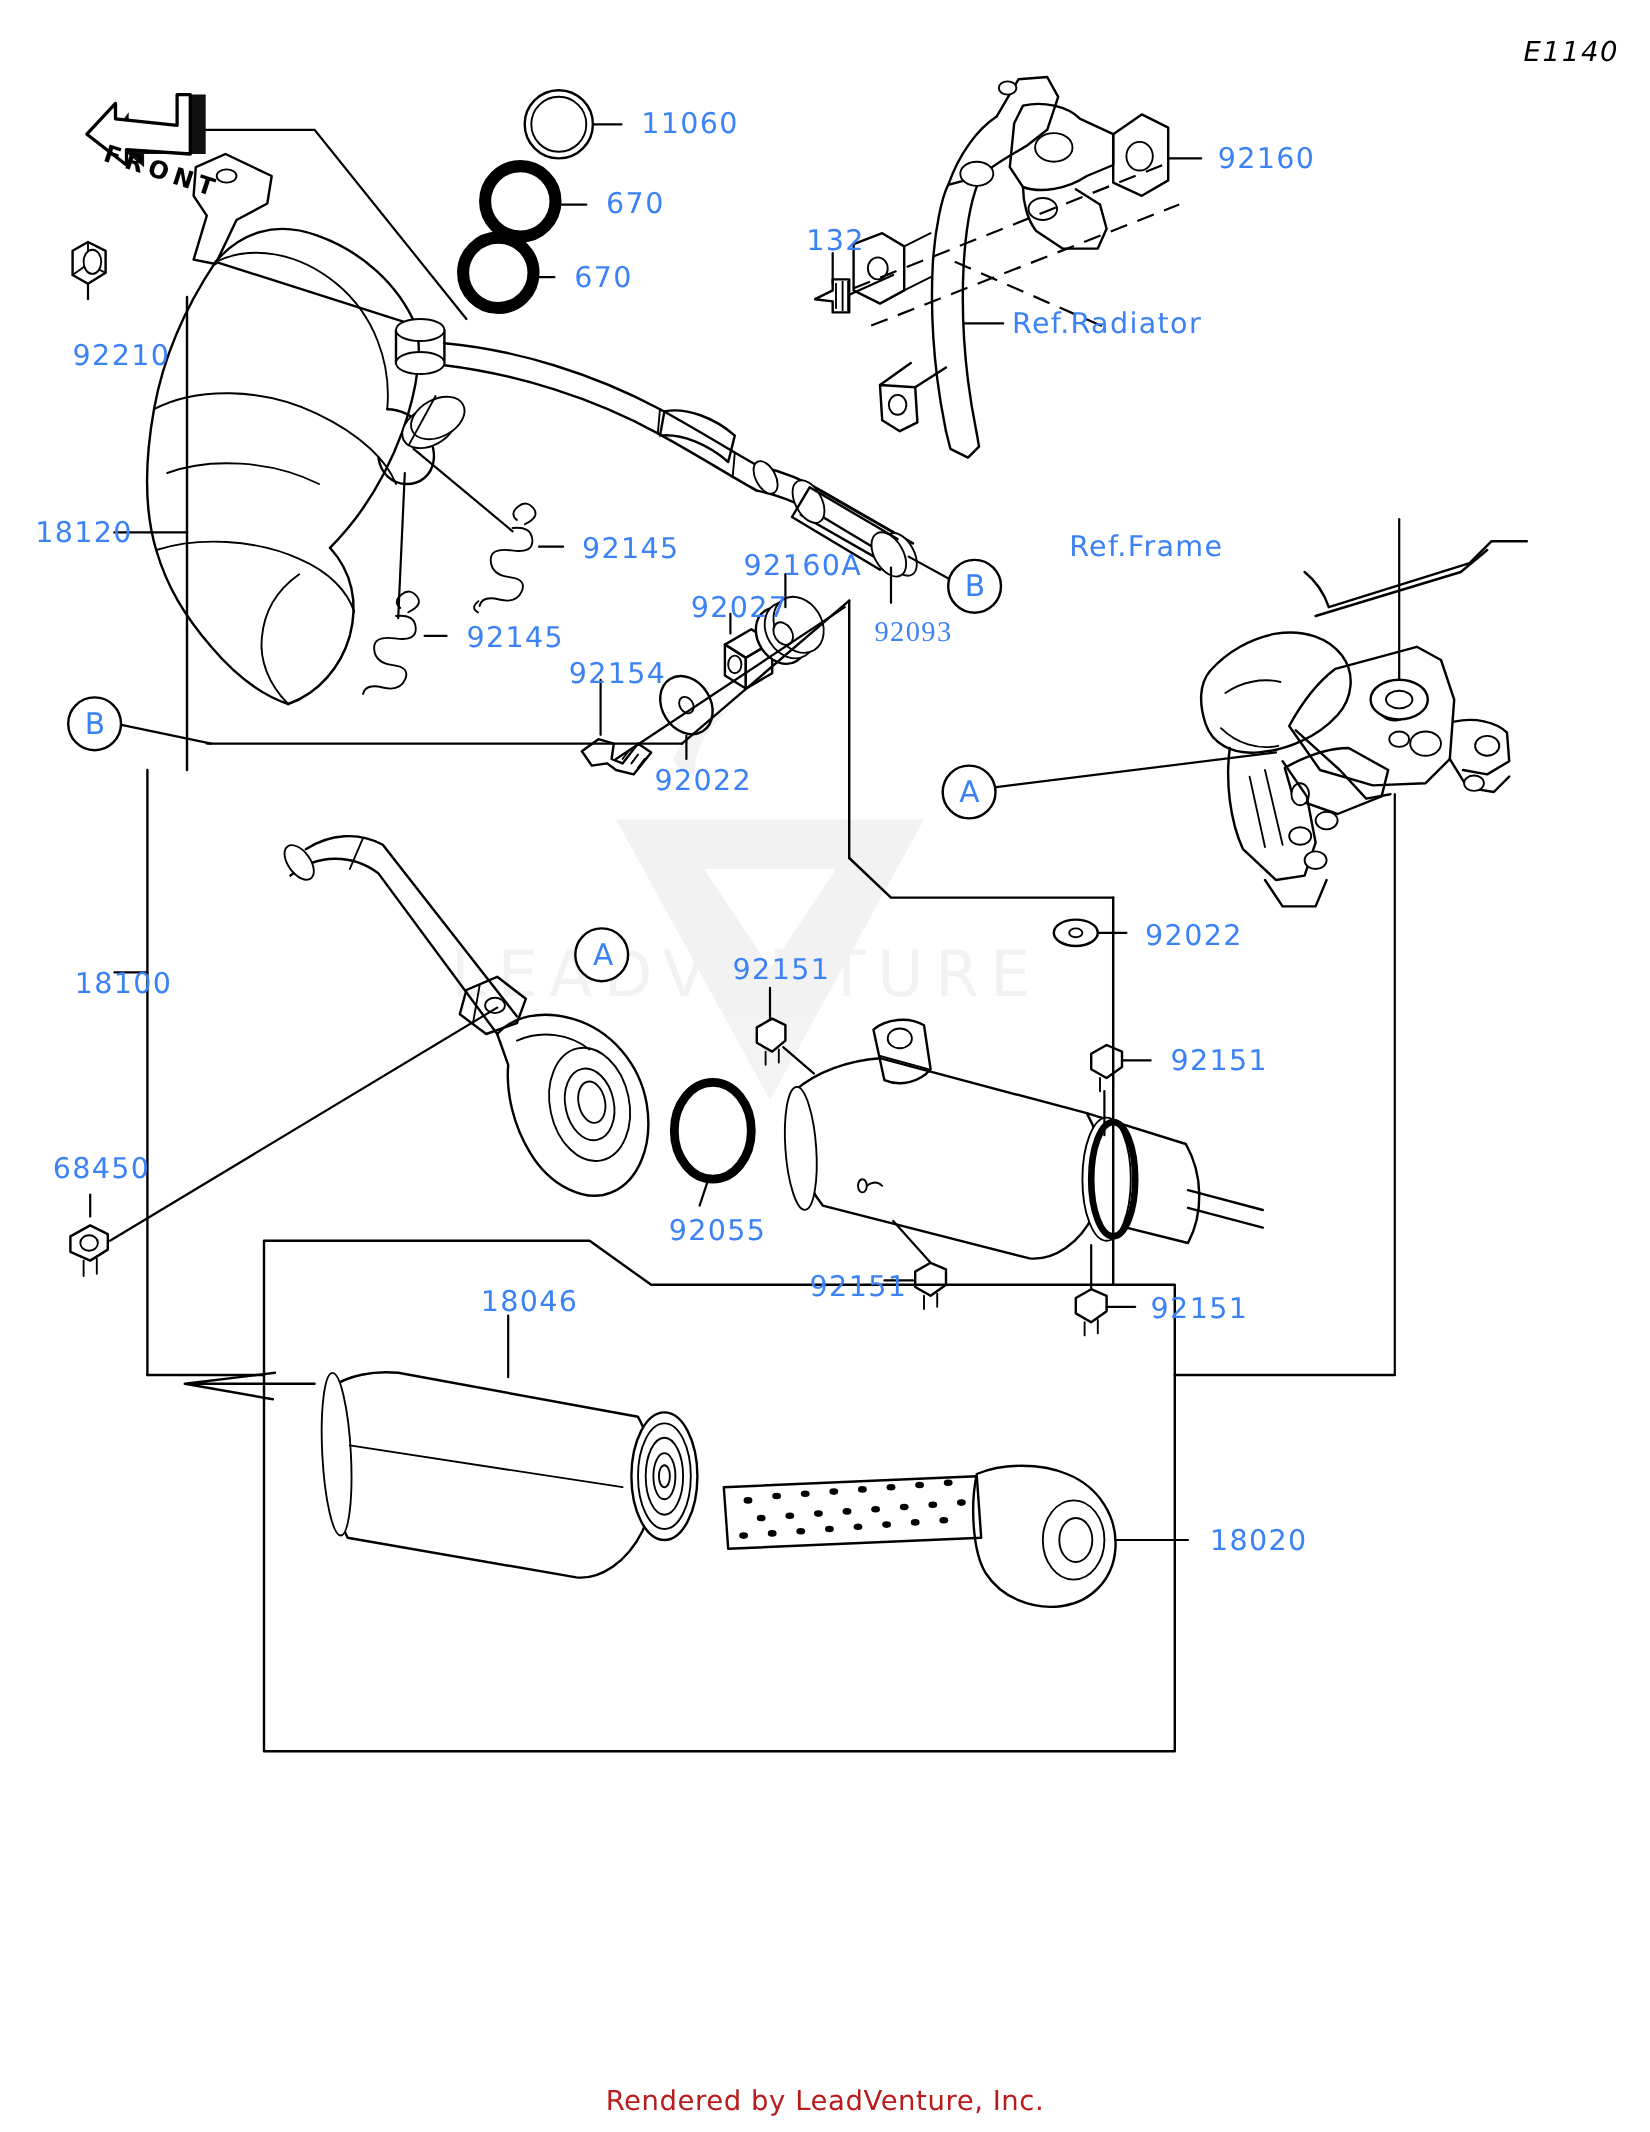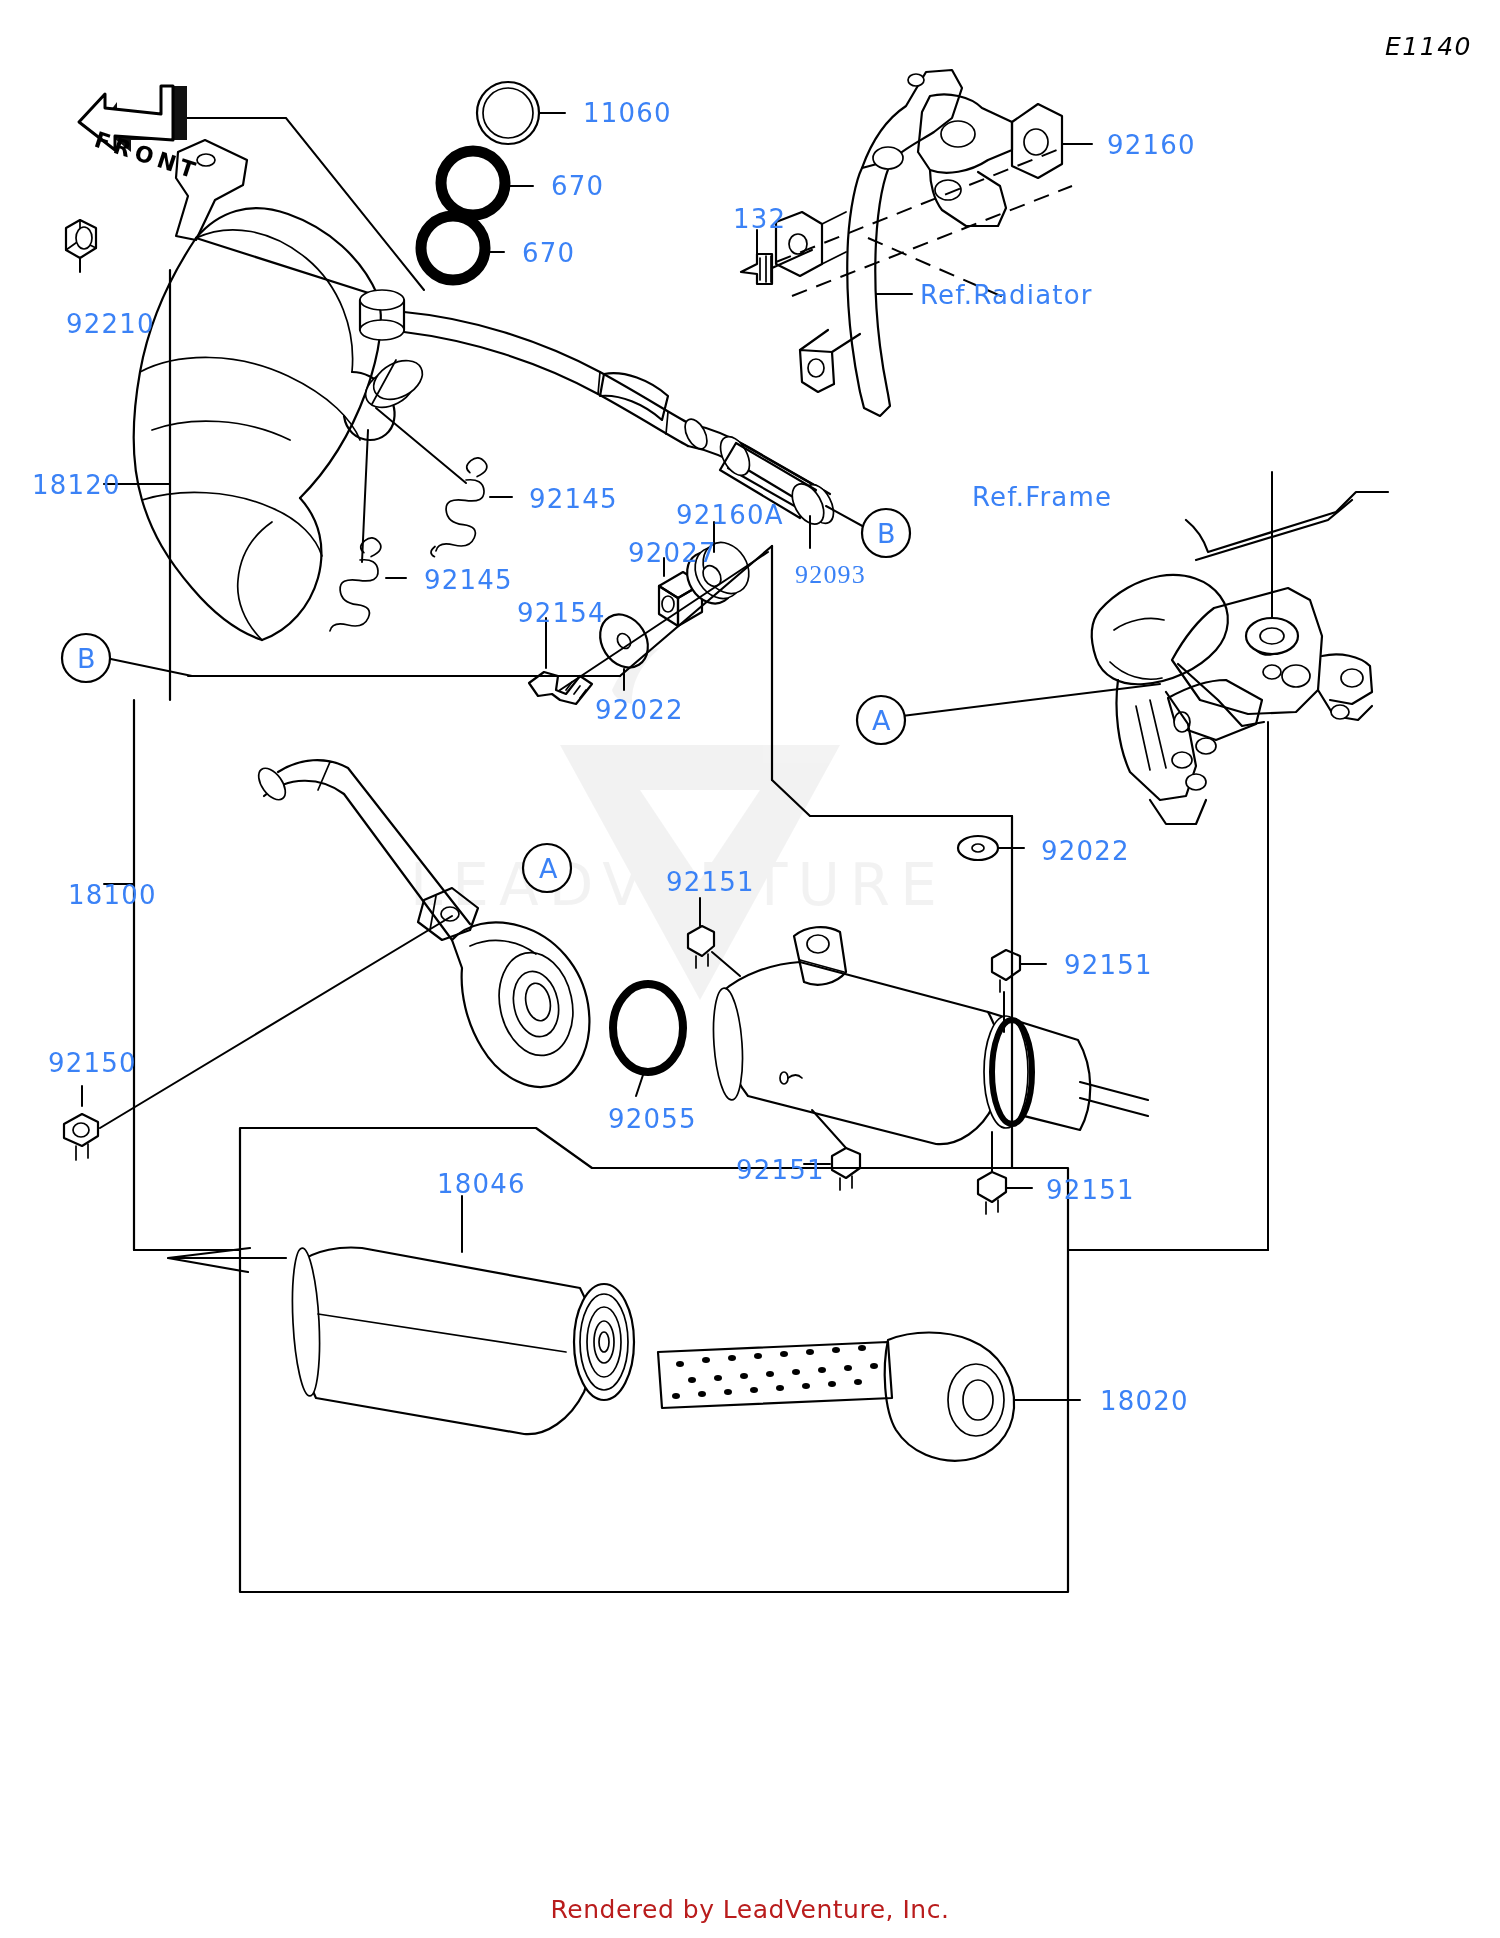--- a/index.html
+++ b/index.html
@@ -452,21 +452,21 @@
   <div class="lbl" style="left:972px;top:446px;margin-top:36px;">Ref.Frame</div>
   <div class="lbl" style="left:676px;top:500px;">92160A</div>
   <div class="lbl" style="left:628px;top:538px;">92027</div>
   <div class="lbl" style="left:795px;top:560px;font-family:Liberation Serif, serif;">92093</div>
   <div class="lbl" style="left:517px;top:598px;">92154</div>
   <div class="lbl" style="left:595px;top:695px;">92022</div>
   <div class="lbl" style="left:1041px;top:836px;">92022</div>
   <div class="lbl" style="left:32px;top:880px;margin-left:36px;">18100</div>
   <div class="lbl" style="left:666px;top:867px;">92151</div>
   <div class="lbl" style="left:1064px;top:950px;">92151</div>
-  <div class="lbl" style="left:48px;top:1048px;">92150</div>
+  <div class="lbl" style="left:48px;top:1048px;">68450</div>
   <div class="lbl" style="left:608px;top:1104px;">92055</div>
   <div class="lbl" style="left:736px;top:1155px;">92151</div>
   <div class="lbl" style="left:1046px;top:1175px;">92151</div>
   <div class="lbl" style="left:437px;top:1169px;">18046</div>
   <div class="lbl" style="left:1100px;top:1386px;">18020</div>
 
   <div class="lbl" style="left:877px;top:518px;font-size:27px;">B</div>
   <div class="lbl" style="left:872px;top:705px;font-size:27px;">A</div>
   <div class="lbl" style="left:77px;top:643px;font-size:27px;">B</div>
   <div class="lbl" style="left:539px;top:853px;font-size:27px;">A</div>

